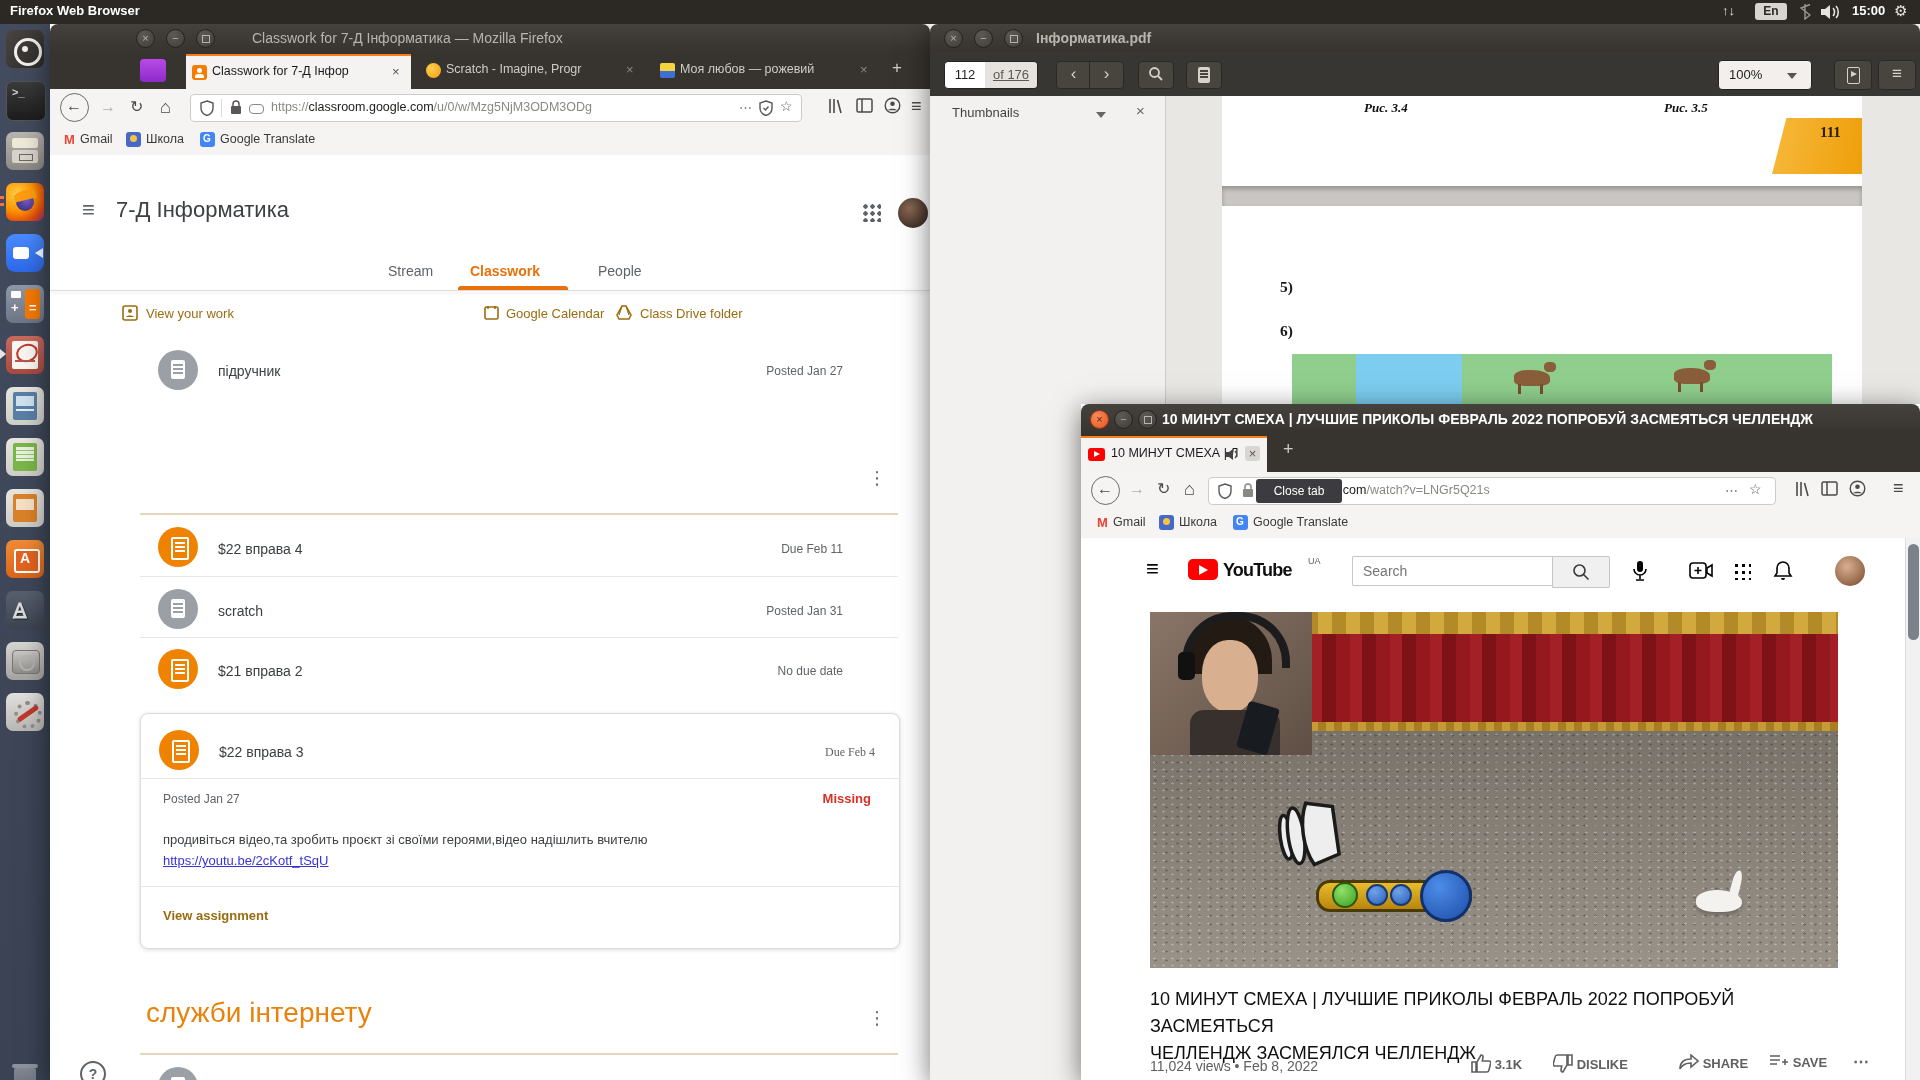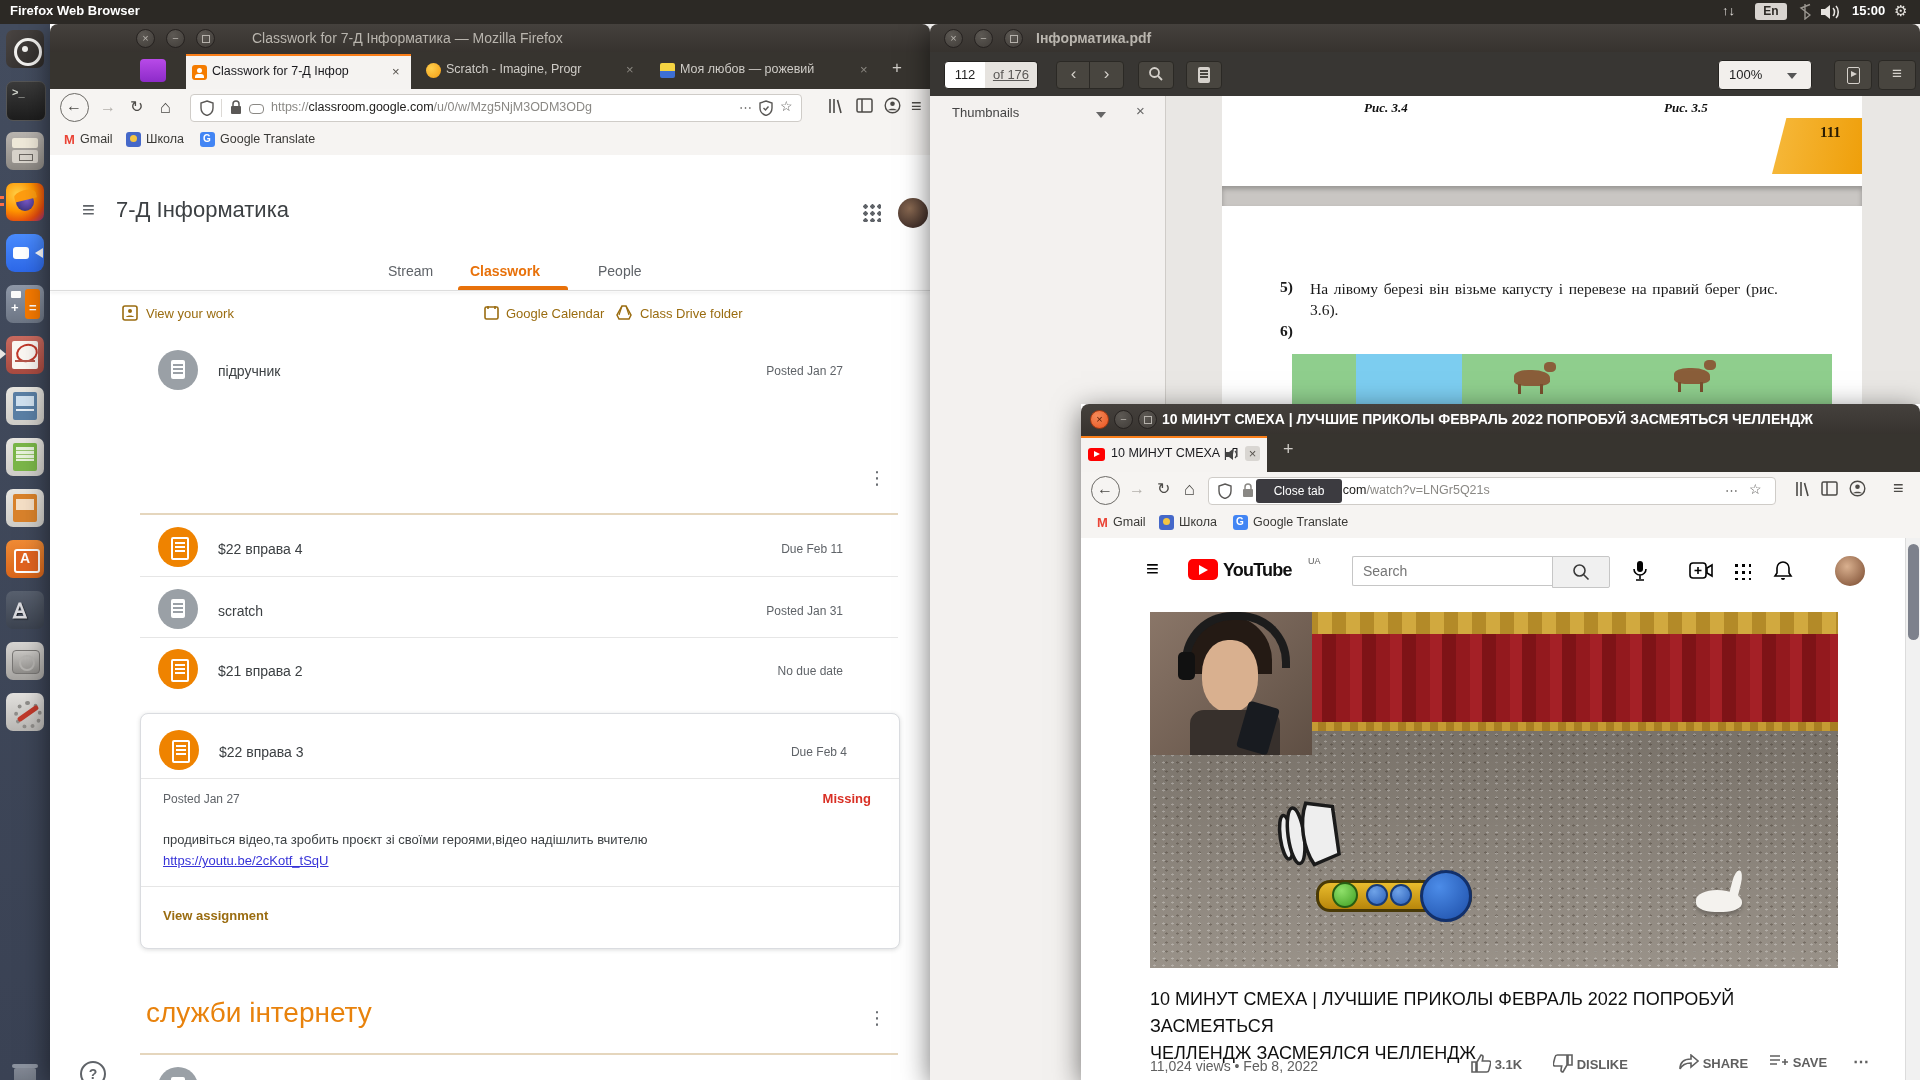--- a/index.html
+++ b/index.html
@@ -326,21 +326,21 @@
 
     <div class="a" style="left:90px;top:558px;width:758px;height:234px;border:1px solid #dadce0;border-radius:8px;box-shadow:0 1px 4px rgba(60,64,67,.18);background:#fff;">
       <div class="gc-circle orange" style="left:18px;top:16px;">
           <div class="doc-glyph" style="background:transparent;border:2px solid #fff;border-radius:2px;">
             <i style="top:3px;background:#fff;"></i>
             <i style="top:7px;background:#fff;"></i>
             <i style="top:11px;background:#fff;"></i>
           </div>
         </div>
       <span class="a gc-row-title" style="left:78px;top:30px;">$22 вправа 3</span>
-      <span class="a gc-meta" style="left:536px;top:31px;width:170px;text-align:right;">Due Feb 4</span>
+      <span class="a gc-meta" style="left:564px;top:31px;width:170px;text-align:right;font-family:Liberation Serif, serif;">Due Feb 4</span>
       <div class="gc-divider" style="left:0;top:64px;width:758px;"></div>
       <span class="a gc-meta" style="left:22px;top:78px;">Posted Jan 27</span>
       <span class="a" style="left:560px;top:77px;width:170px;text-align:right;font-size:13px;color:#d93025;font-weight:bold;">Missing</span>
       <span class="a" style="left:22px;top:118px;font-size:13px;color:#3c4043;">продивіться відео,та зробить проєкт зі своїми героями,відео надішлить вчителю</span>
       <a class="a" style="left:22px;top:139px;font-size:13px;color:#3733d8;text-decoration:underline;">https://youtu.be/2cKotf_tSqU</a>
       <div class="gc-divider" style="left:0;top:172px;width:758px;"></div>
       <span class="a gc-link" style="left:22px;top:194px;font-weight:bold;">View assignment</span>
     </div>
 
     <span class="a gc-section" style="left:96px;top:842px;">служби інтернету</span>
@@ -458,21 +458,20 @@
     <div class="a" style="left:606px;top:22px;width:90px;height:56px;background:linear-gradient(100deg,#f6b93c,#ef9f0a);clip-path:polygon(16% 0,100% 0,100% 100%,0 100%);">
       <span class="serif a" style="left:48px;top:6px;font-size:15px;font-weight:bold;color:#2b1d03;">111</span>
     </div>
 
     <div class="a" style="left:56px;top:90px;width:640px;height:20px;background:#c9c6c3;box-shadow:inset 0 3px 5px rgba(0,0,0,.25);"></div>
 
     <div class="a" style="left:56px;top:110px;width:640px;height:874px;background:#fff;"></div>
 
 
     <span class="a serif" style="left:114px;top:182px;font-weight:bold;font-size:15.5px;color:#1a1a1a;">5)</span>
-    <div class="a serif" style="left:144px;top:182px;width:468px;font-size:15.5px;line-height:21px;color:#1a1a1a;text-align:justify;">На лівому березі він візьме капусту і перевезе на правий берег (рис. 3.6).</div>
     <span class="a serif" style="left:114px;top:226px;font-weight:bold;font-size:15.5px;color:#1a1a1a;">6)</span>
 
     <div class="a" style="left:126px;top:258px;width:540px;height:240px;background:#7ccdf0;overflow:hidden;">
       <div class="a" style="left:0;top:0;width:64px;height:240px;background:#8fce8d;"></div>
       <div class="a" style="left:170px;top:0;width:370px;height:240px;background:#8fce8d;"></div>
 
       <div class="a" style="left:222px;top:16px;width:36px;height:16px;background:#8a5e3a;border-radius:40% 50% 30% 30%;"></div>
       <div class="a" style="left:252px;top:8px;width:12px;height:10px;background:#8a5e3a;border-radius:40%;"></div>
       <div class="a" style="left:226px;top:30px;width:3px;height:10px;background:#7a4f2e;"></div>
       <div class="a" style="left:248px;top:30px;width:3px;height:10px;background:#7a4f2e;"></div>

